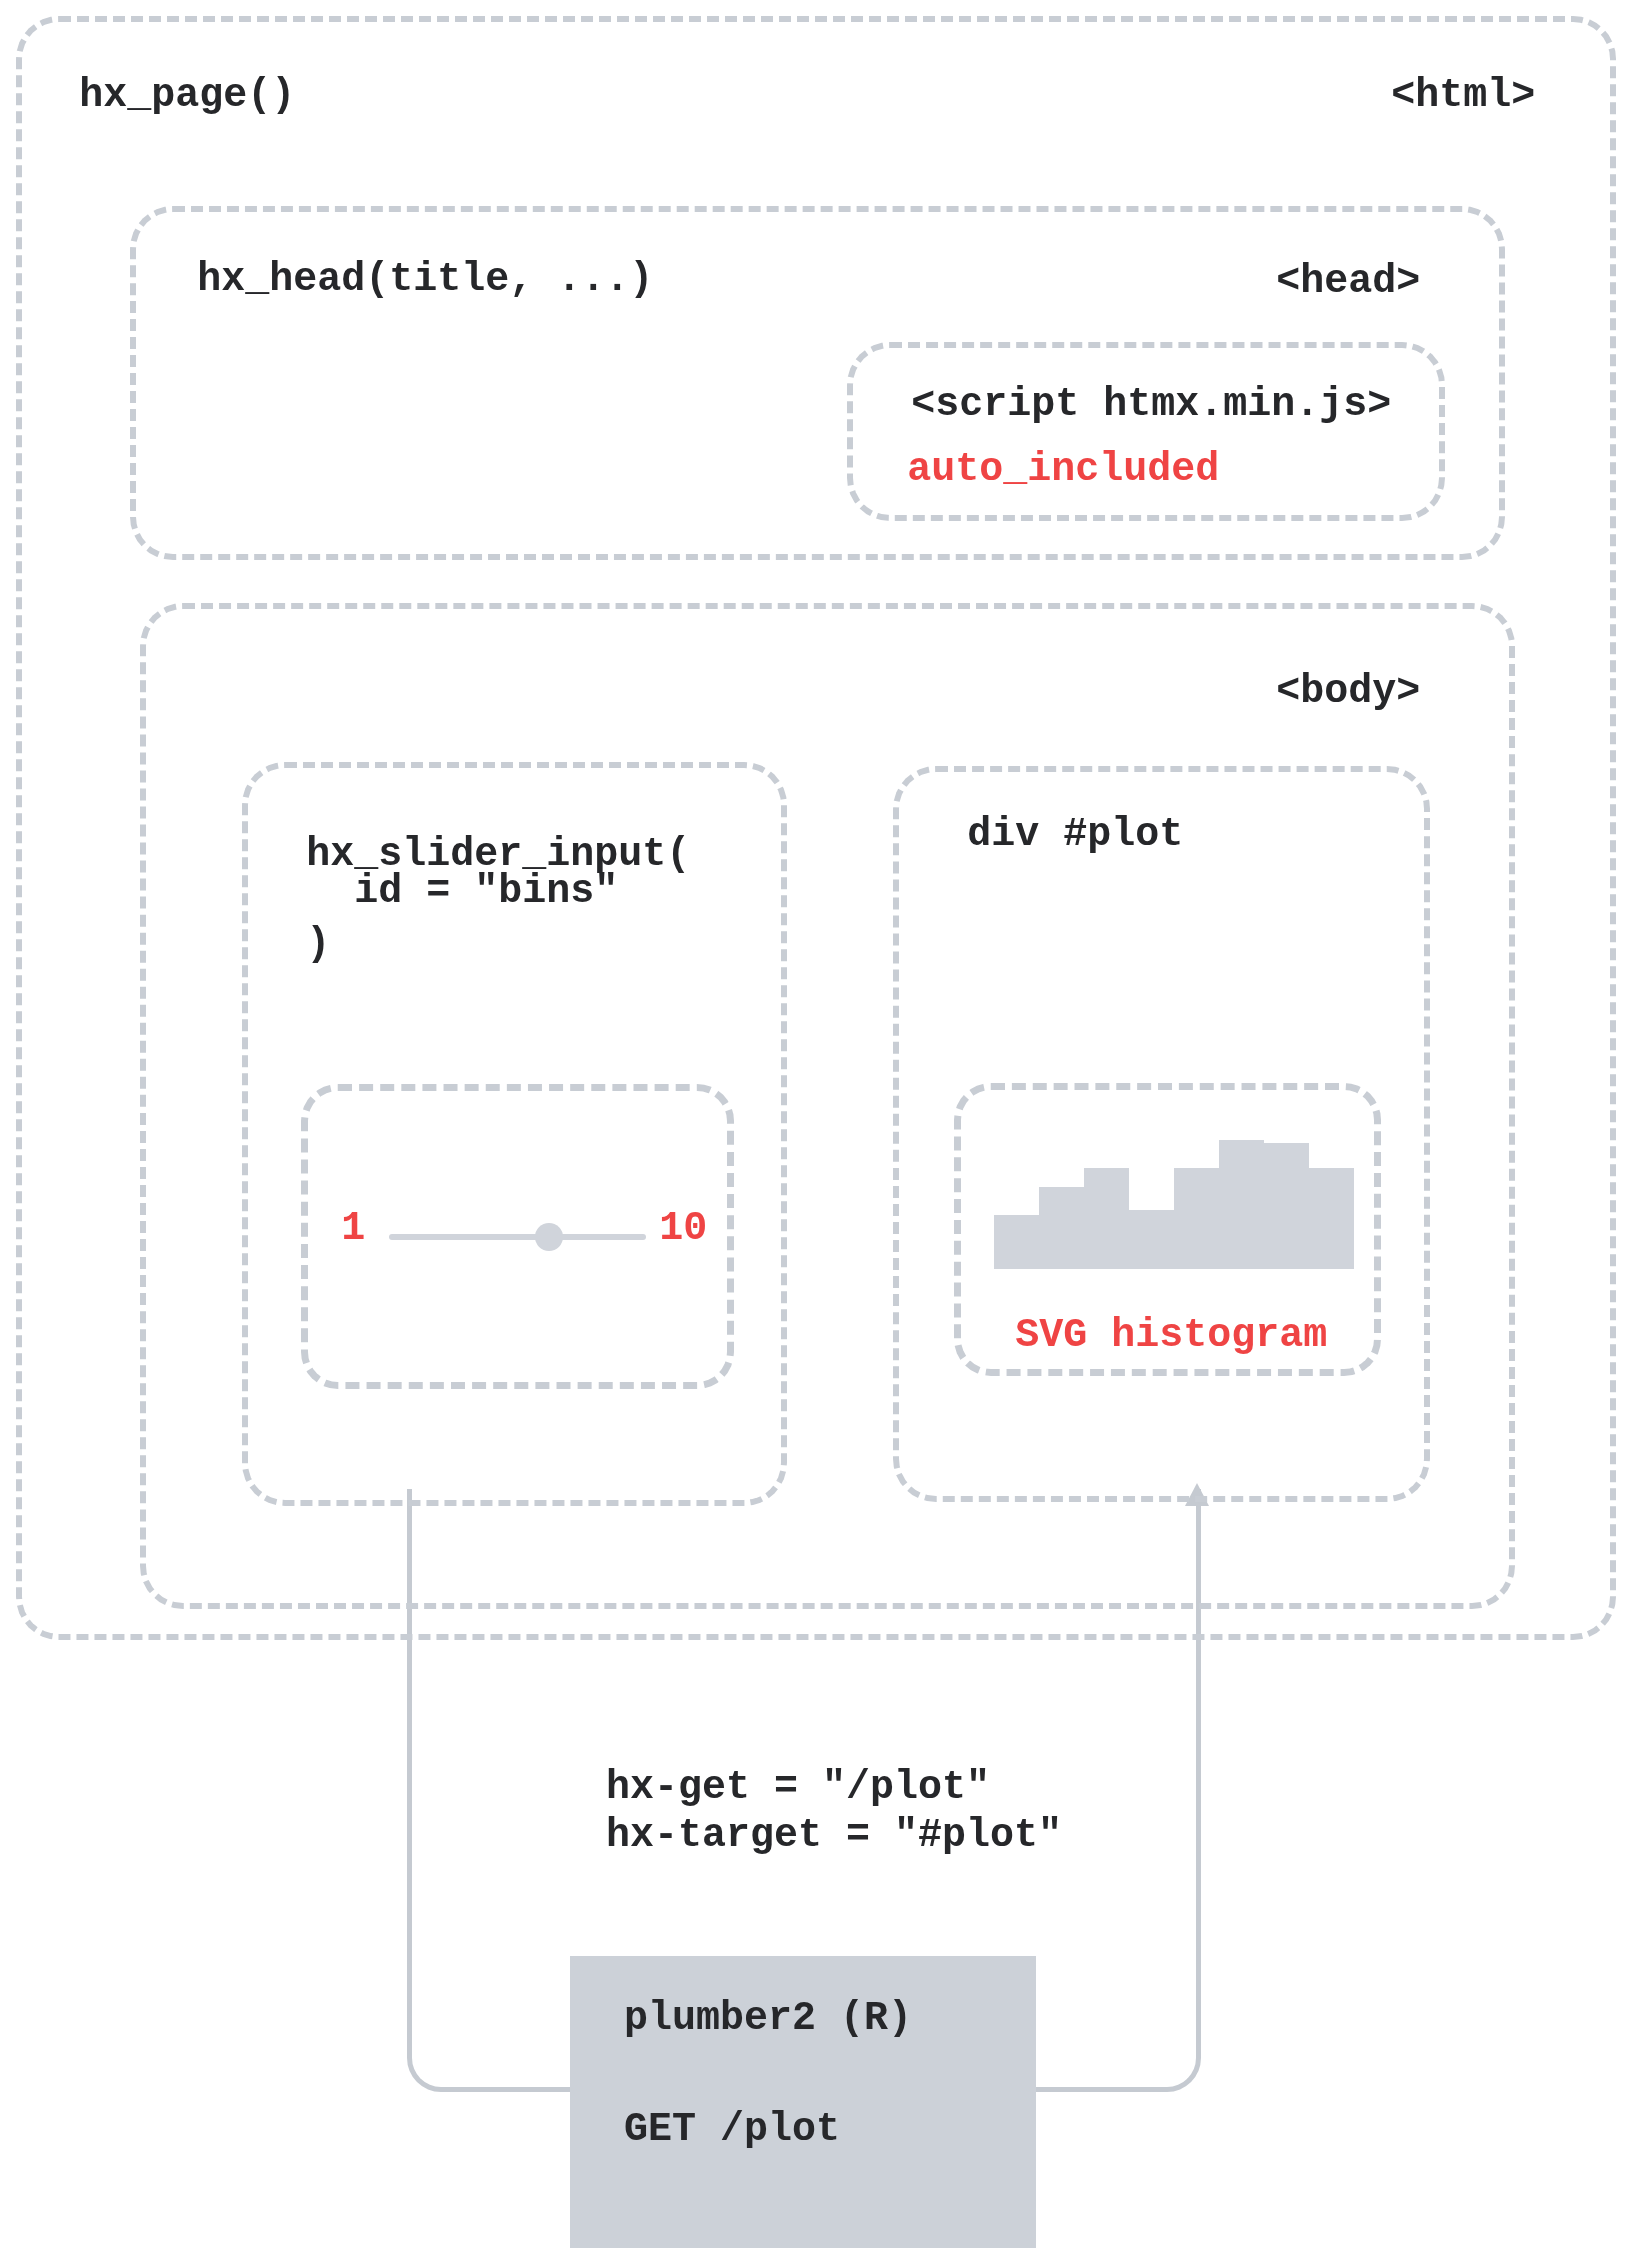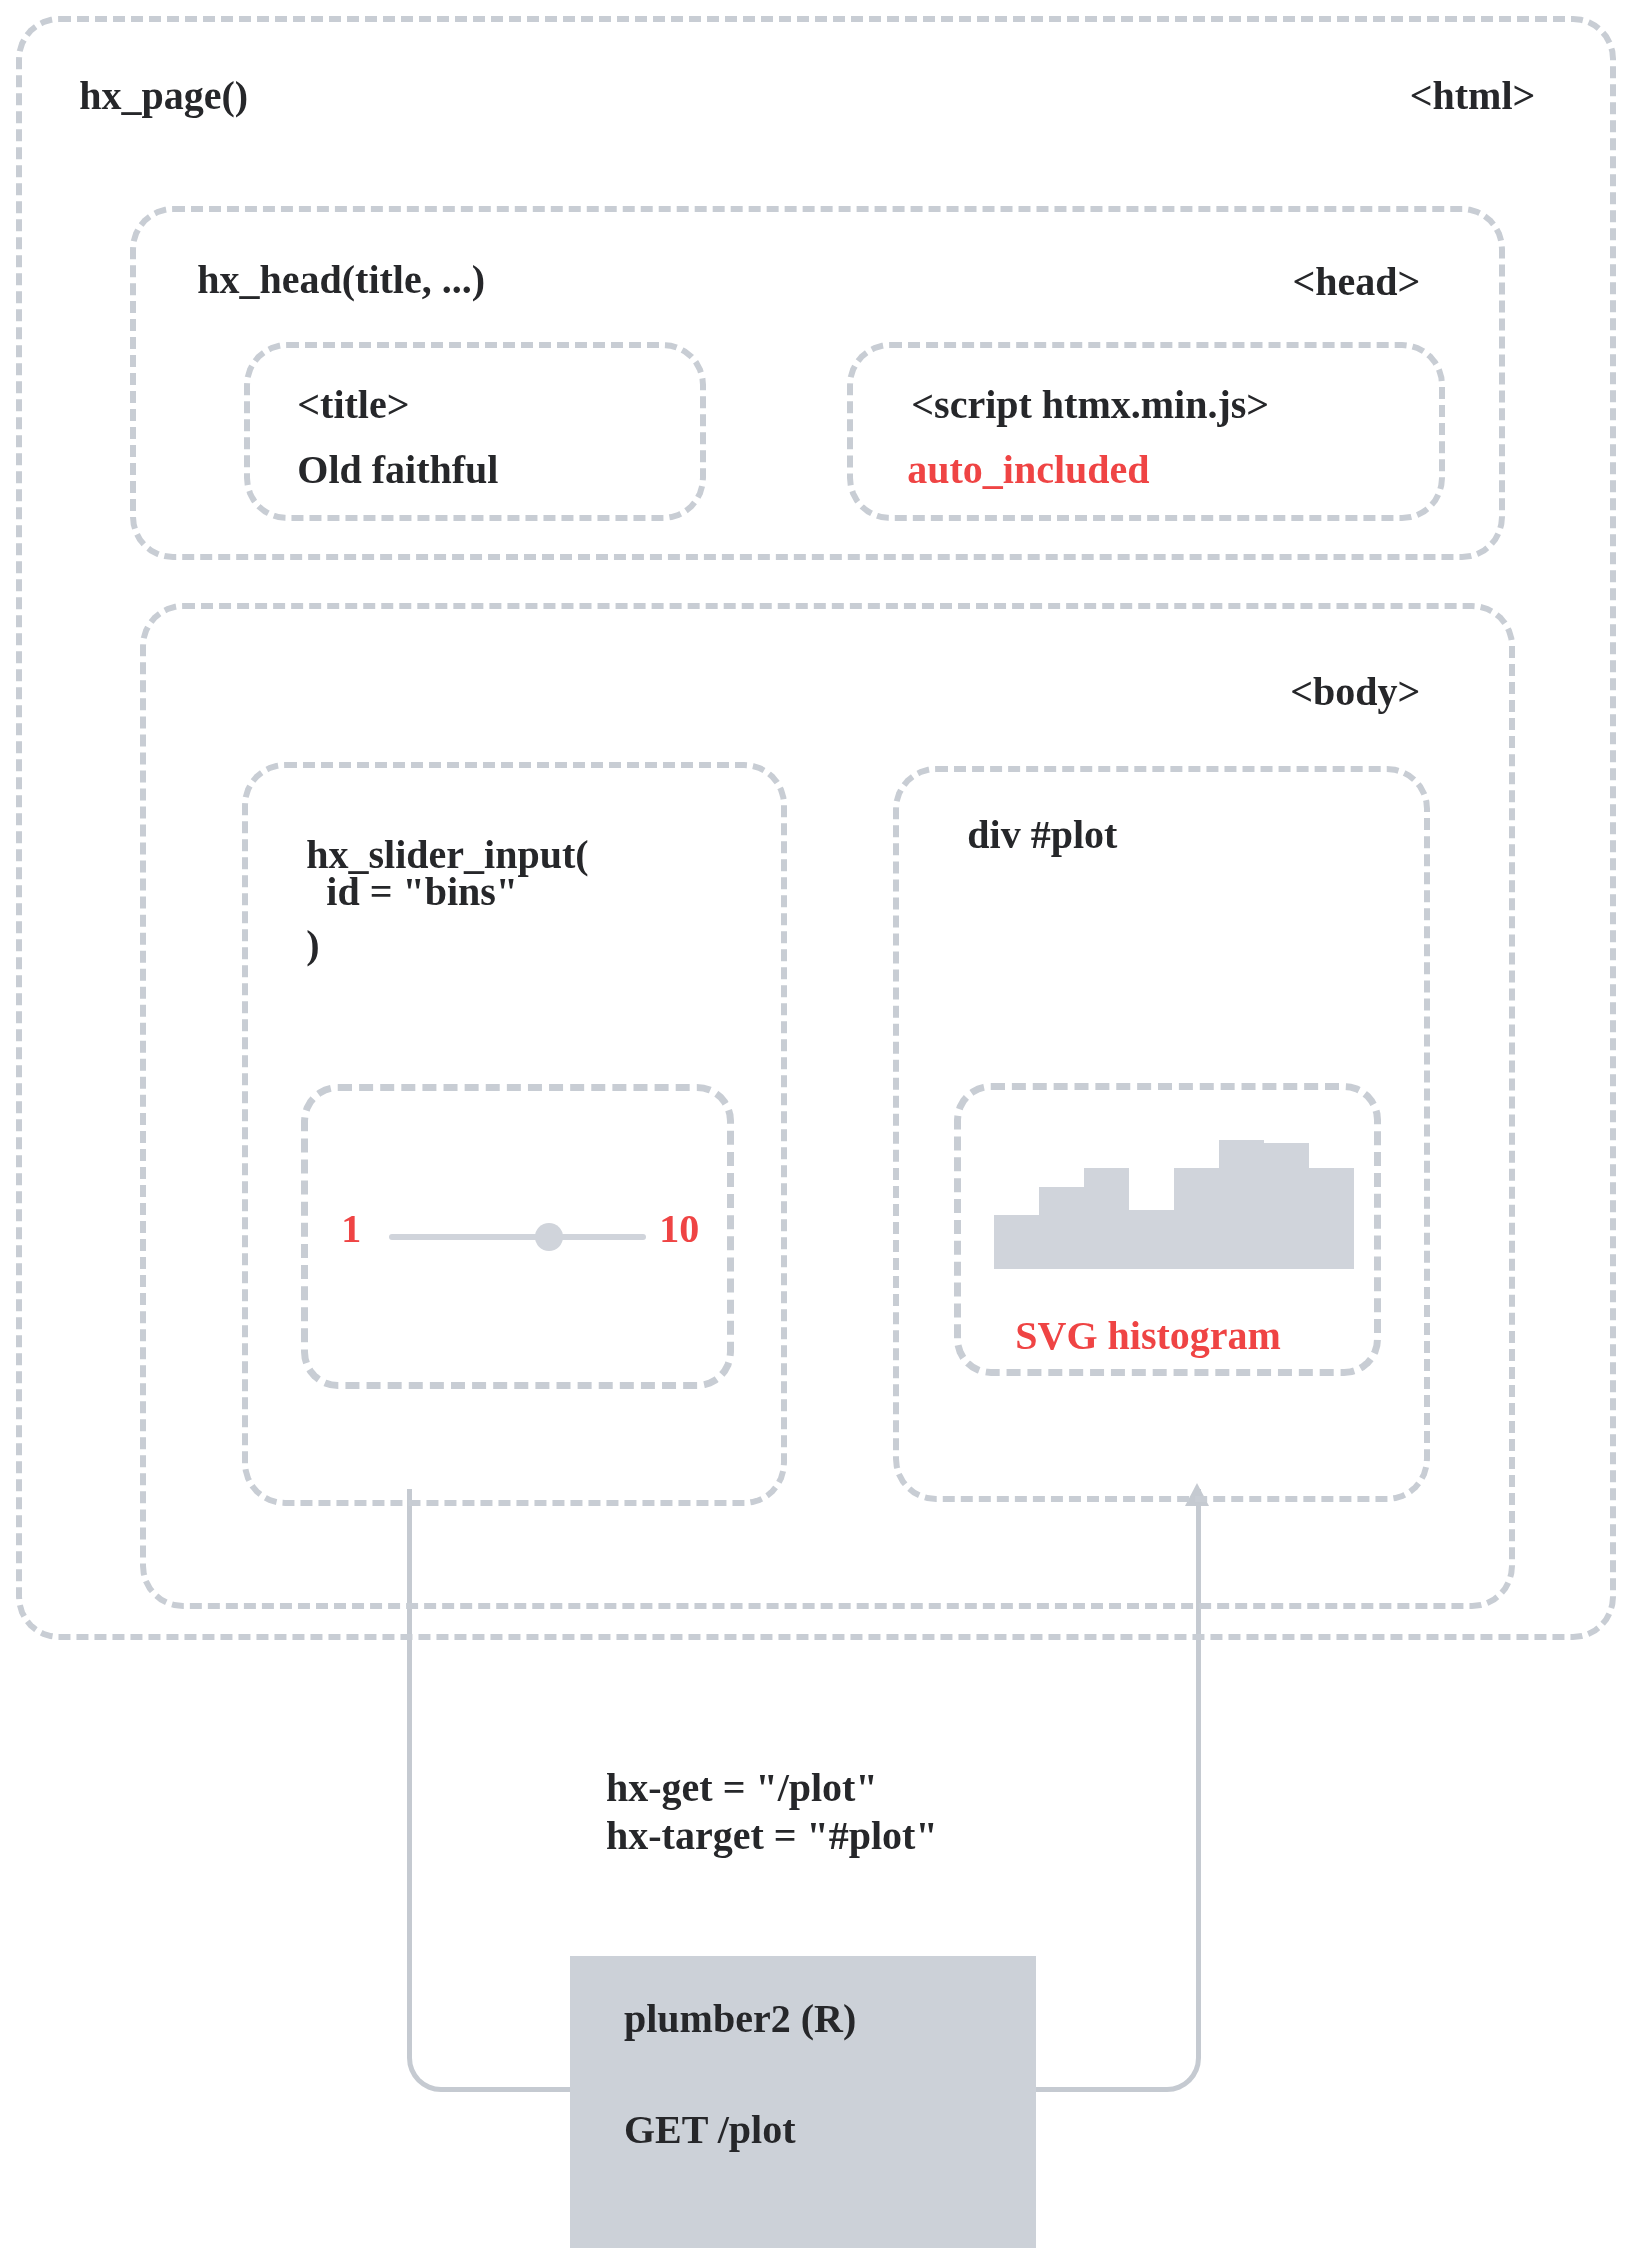--- a/index.html
+++ b/index.html
@@ -1,21 +1,21 @@
 <!DOCTYPE html>
 <html style="font-size:12.4px"><head>
 <meta charset="utf-8">
 <style>
   html, body { margin: 0; padding: 0; background: #ffffff; }
   #canvas {
     position: relative;
     width: 1627px;
     height: 2261px;
     background: #ffffff;
-    font-family: Liberation Serif, serif;
+    font-family: Liberation Mono, monospace;
     font-weight: 700;
     color: #26272a;
     overflow: hidden;
   }
   .abs { position: absolute; }
   .dbox {
     position: absolute;
     box-sizing: border-box;
     border: 6.2px dashed #c8cdd4;
     border-radius: 43px;
@@ -93,24 +93,20 @@
   <div id="arrowhead"></div>
 
   <div class="dbox" style="left:16.3px; top:15.5px; width:1600px; height:1624px;">
     <div class="lbl" style="left:57px; top:51px;">hx_page()</div>
     <div class="lbl" style="right:75px; top:51px;">&lt;html&gt;</div>
 
     <div class="dbox" style="left:108px; top:184px; width:1375px; height:354px;">
       <div class="lbl" style="left:61px; top:45px;">hx_head(title, ...)</div>
       <div class="lbl" style="right:79px; top:47px;">&lt;head&gt;</div>
 
-      <div class="dbox" style="left:108px; top:130px; width:462px; height:179px;">
-        <div class="lbl" style="left:47px; top:34px;">&lt;title&gt;</div>
-        <div class="lbl" style="left:47px; top:99px;">Old faithful</div>
-      </div>
 
       <div class="dbox" style="left:711px; top:130px; width:598px; height:179px;">
         <div class="lbl" style="left:58px; top:34px;">&lt;script htmx.min.js&gt;</div>
         <div class="lbl muted" style="left:54px; top:99px;">auto_included</div>
       </div>
     </div>
 
     <div class="dbox" style="left:118px; top:581px; width:1375px; height:1006px;">
       <div class="lbl" style="right:89px; top:60px;">&lt;body&gt;</div>
 

